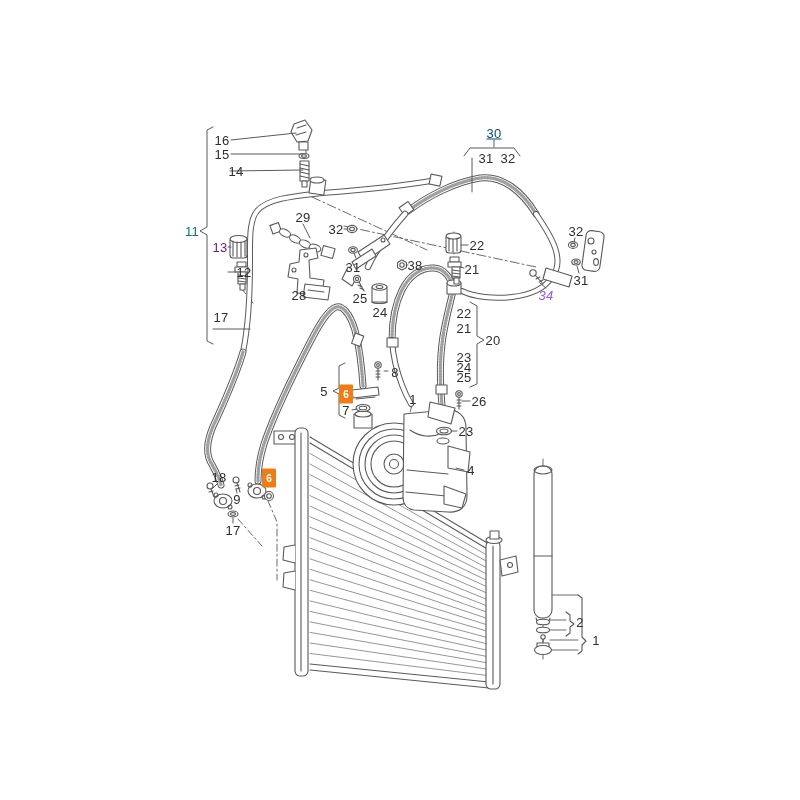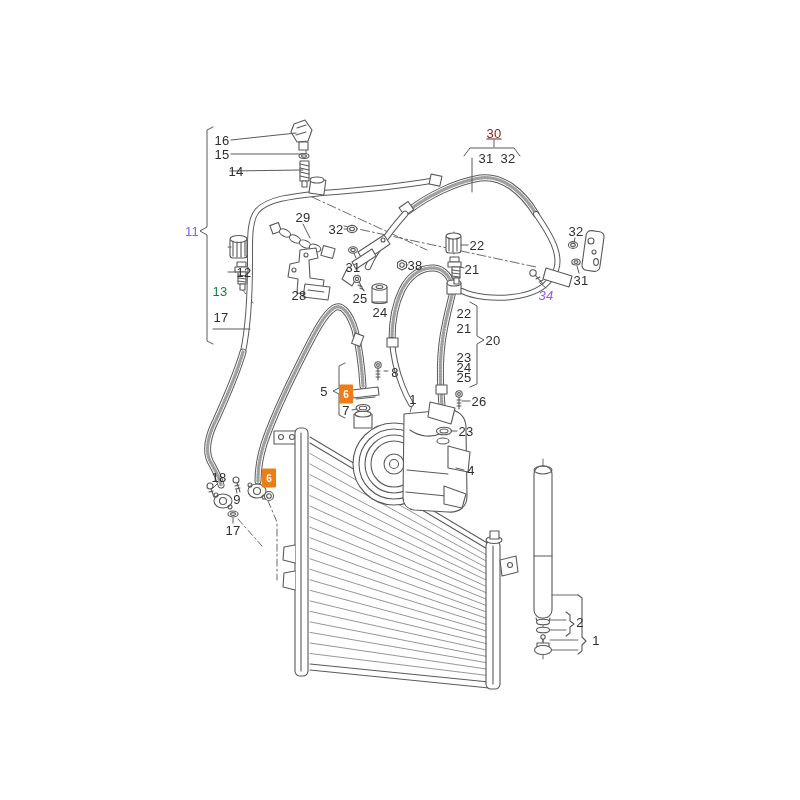--- a/index.html
+++ b/index.html
@@ -357,32 +357,32 @@
     <path d="M470,302 L477,306 L477,336 L484,340 L477,344 L477,384 L470,387"></path>
 
     <path d="M345,363 L339,366 L339,388 L333,391 L339,394 L339,415 L345,418"></path>
   </g>
 </svg>
 
 <div id="callout-layer">
       <div class="callout" style="left: 222px; top: 140px; color: rgb(46, 46, 46);">16</div>
       <div class="callout" style="left: 222px; top: 154px; color: rgb(46, 46, 46);">15</div>
       <div class="callout" style="left: 236px; top: 171px; color: rgb(46, 46, 46);">14</div>
-      <div class="callout" style="left: 192px; top: 231px; color: #8b5cf6; text-align: right;">11</div>
-      <div class="callout" style="left: 220px; top: 247px; color: #15803d; margin-top: 44px;">13</div>
+      <div class="callout" style="left: 192px; top: 231px; color: #0f766e; text-align: right;">11</div>
+      <div class="callout" style="left: 220px; top: 247px; color: #701a75;">13</div>
       <div class="callout" style="left: 220px; top: 272px; color: rgb(46, 46, 46); margin-left: 24px;">12</div>
       <div class="callout" style="left: 221px; top: 317px; color: rgb(46, 46, 46);">17</div>
       <div class="callout" style="left: 303px; top: 217px; color: rgb(46, 46, 46);">29</div>
       <div class="callout" style="left: 299px; top: 295px; color: rgb(46, 46, 46);">28</div>
       <div class="callout" style="left: 336px; top: 229px; color: rgb(46, 46, 46);">32</div>
       <div class="callout" style="left: 353px; top: 267px; color: rgb(46, 46, 46);">31</div>
       <div class="callout" style="left: 415px; top: 265px; color: rgb(46, 46, 46);">38</div>
       <div class="callout" style="left: 360px; top: 298px; color: rgb(46, 46, 46);">25</div>
       <div class="callout" style="left: 380px; top: 312px; color: rgb(46, 46, 46);">24</div>
-      <div class="callout" style="left: 494px; top: 133px; color: #7f1d1d; text-decoration: underline;">30</div>
+      <div class="callout" style="left: 494px; top: 133px; color: #0c4a6e; text-decoration: underline;">30</div>
       <div class="callout" style="left: 486px; top: 158px; color: rgb(46, 46, 46);">31</div>
       <div class="callout" style="left: 508px; top: 158px; color: rgb(46, 46, 46);">32</div>
       <div class="callout" style="left: 477px; top: 245px; color: rgb(46, 46, 46);">22</div>
       <div class="callout" style="left: 472px; top: 269px; color: rgb(46, 46, 46);">21</div>
       <div class="callout" style="left: 576px; top: 231px; color: rgb(46, 46, 46);">32</div>
       <div class="callout" style="left: 581px; top: 280px; color: rgb(46, 46, 46);">31</div>
       <div class="callout" style="left: 546px; top: 295px; color: #8b5cf6; font-style: italic;">34</div>
       <div class="callout" style="left: 464px; top: 313px; color: rgb(46, 46, 46);">22</div>
       <div class="callout" style="left: 464px; top: 328px; color: rgb(46, 46, 46);">21</div>
       <div class="callout" style="left: 493px; top: 340px; color: rgb(46, 46, 46);">20</div>

